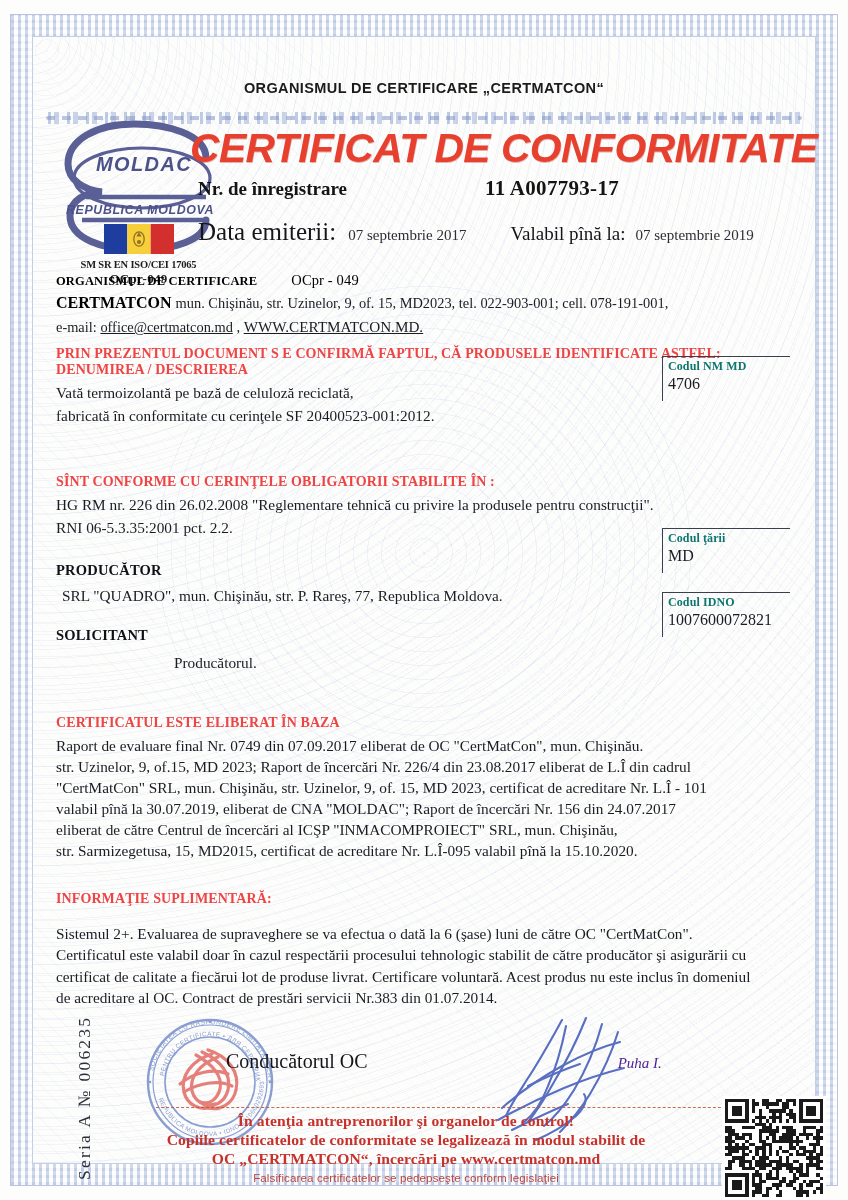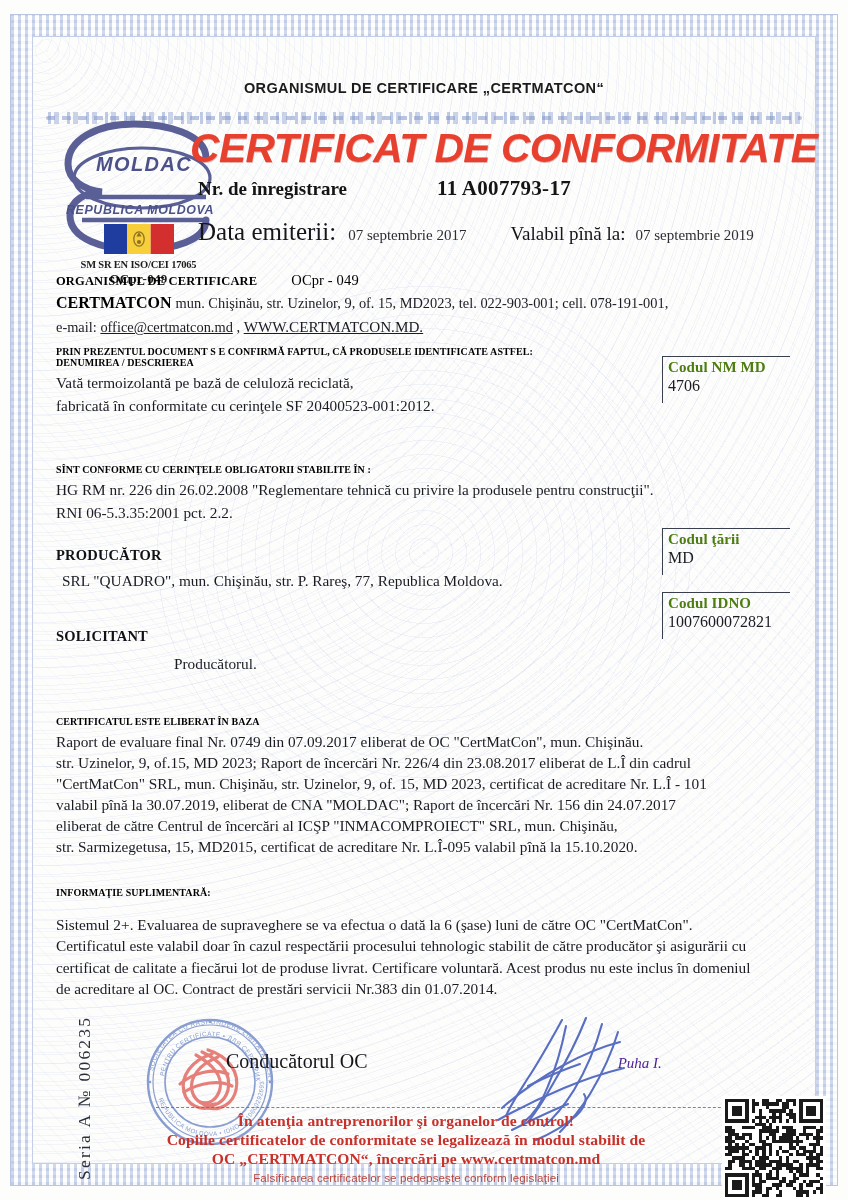--- a/index.html
+++ b/index.html
@@ -143,20 +143,21 @@
     text-shadow: 0.5px 0.5px 0 rgba(180,40,25,.35);
     white-space: nowrap;
   }
 
   .reg-row {
     position: absolute;
     left: 152px; top: 126px;
     width: 600px;
     display: flex;
     align-items: baseline;
+    gap: 48px;
   }
   .reg-label { font-size: 19px; font-weight: 700; color: #141414; }
   .reg-value {
     font-size: 21px; font-weight: 700; color: #141414;
     margin-left: 90px; letter-spacing: .3px;
   }
 
   .date-row {
     position: absolute;
     left: 152px; top: 168px;
@@ -171,23 +172,23 @@
 
   
   .body-area {
     position: absolute;
     left: 10px; top: 222px;
     width: 742px;
   }
   .heading-sm {
     font-family: "Liberation Serif", serif;
     font-weight: 700;
-    font-size: 10px;
+    font-size: 14px;
     letter-spacing: .1px;
-    color: #000000;
+    color: #ef4444;
   }
   .heading-md {
     font-weight: 700;
     font-size: 14.5px;
     color: #0f1115;
     letter-spacing: .2px;
   }
   .txt { font-size: 15.3px; color: #1a1c22; line-height: 1.38; }
   .txt-sm { font-size: 14.4px; color: #1a1c22; line-height: 1.42; }
   .mono-strong { font-weight: 700; font-size: 16px; }
@@ -202,21 +203,21 @@
 
   
   .code-box {
     position: absolute;
     width: 128px;
     border-top: 1.3px solid #3a3f4d;
     border-left: 1.3px solid #3a3f4d;
     padding: 2px 0 8px 5px;
   }
   .code-box .cb-label {
-    font-size: 15px; font-weight: 700; color: #4d7c0f; letter-spacing: .1px;
+    font-size: 12px; font-weight: 700; color: #0f766e; letter-spacing: .1px;
     white-space: nowrap;
   }
   .code-box .cb-value {
     font-size: 16px; color: #1a1c22; margin-top: 1px;
   }
 
   
   .sig-row {
     position: absolute;
     left: 180px; top: 1000px;
@@ -367,21 +368,21 @@
       <div class="txt" style="margin-top:4px;">Vată termoizolantă pe bază de celuloză reciclată,</div>
       <div class="txt" style="margin-top:2px;">fabricată în conformitate cu cerinţele SF 20400523-001:2012.</div>
 
       <div class="heading-sm" style="margin-top:48px;">SÎNT CONFORME CU CERINŢELE OBLIGATORII STABILITE ÎN :</div>
       <div class="txt" style="margin-top:4px;">HG RM nr. 226 din 26.02.2008 "Reglementare tehnică cu privire la produsele pentru construcţii".</div>
       <div class="txt" style="margin-top:2px;">RNI 06-5.3.35:2001 pct. 2.2.</div>
 
       <div class="heading-md" style="margin-top:24px;">PRODUCĂTOR</div>
       <div class="txt" style="margin-top:6px; padding-left:6px;">SRL "QUADRO", mun. Chişinău,  str. P. Rareş, 77, Republica Moldova.</div>
 
-      <div class="heading-md" style="margin-top:36px;">SOLICITANT</div>
+      <div class="heading-md" style="margin-top:20px;">SOLICITANT</div>
       <div class="txt" style="margin-top:8px; padding-left:118px;">Producătorul.</div>
 
       <div class="heading-sm" style="margin-top:42px;">CERTIFICATUL ESTE ELIBERAT ÎN BAZA</div>
       <div class="txt" style="margin-top:4px;">Raport de evaluare final Nr. 0749 din 07.09.2017 eliberat de OC "CertMatCon", mun. Chişinău.</div>
       <div class="txt">str. Uzinelor, 9, of.15, MD 2023; Raport de încercări Nr. 226/4 din 23.08.2017 eliberat de L.Î din cadrul</div>
       <div class="txt">"CertMatCon" SRL, mun. Chişinău, str. Uzinelor, 9, of. 15, MD 2023, certificat de acreditare Nr. L.Î - 101</div>
       <div class="txt">valabil pînă la 30.07.2019, eliberat de CNA "MOLDAC"; Raport de încercări Nr. 156 din 24.07.2017</div>
       <div class="txt">eliberat de către Centrul de încercări al ICŞP "INMACOMPROIECT" SRL, mun. Chişinău,</div>
       <div class="txt">str. Sarmizegetusa, 15, MD2015, certificat de acreditare Nr. L.Î-095 valabil pînă la 15.10.2020.</div>
 

